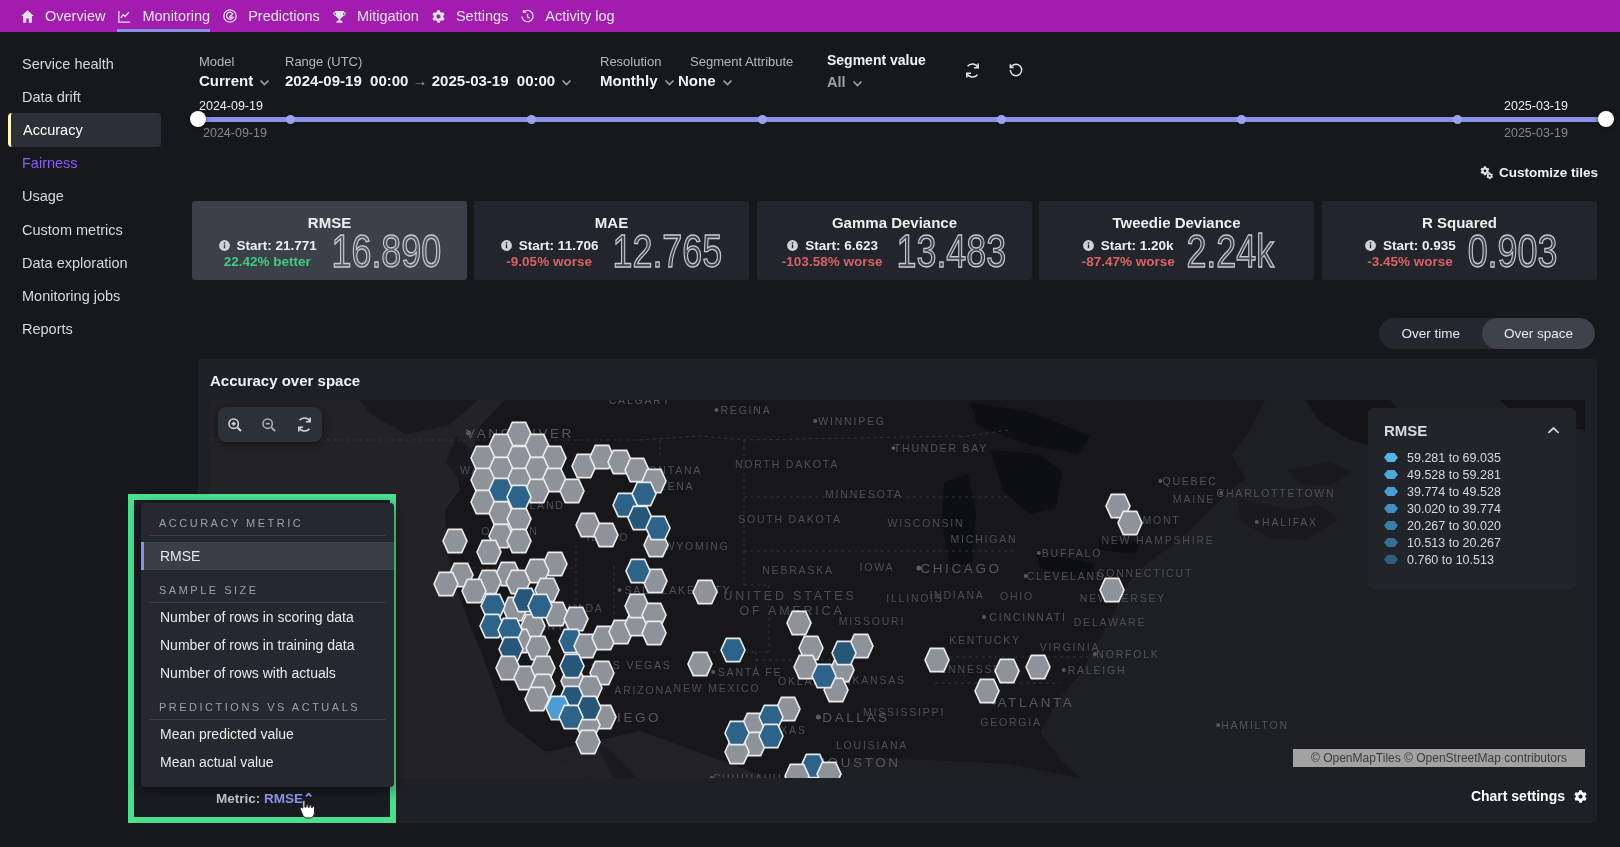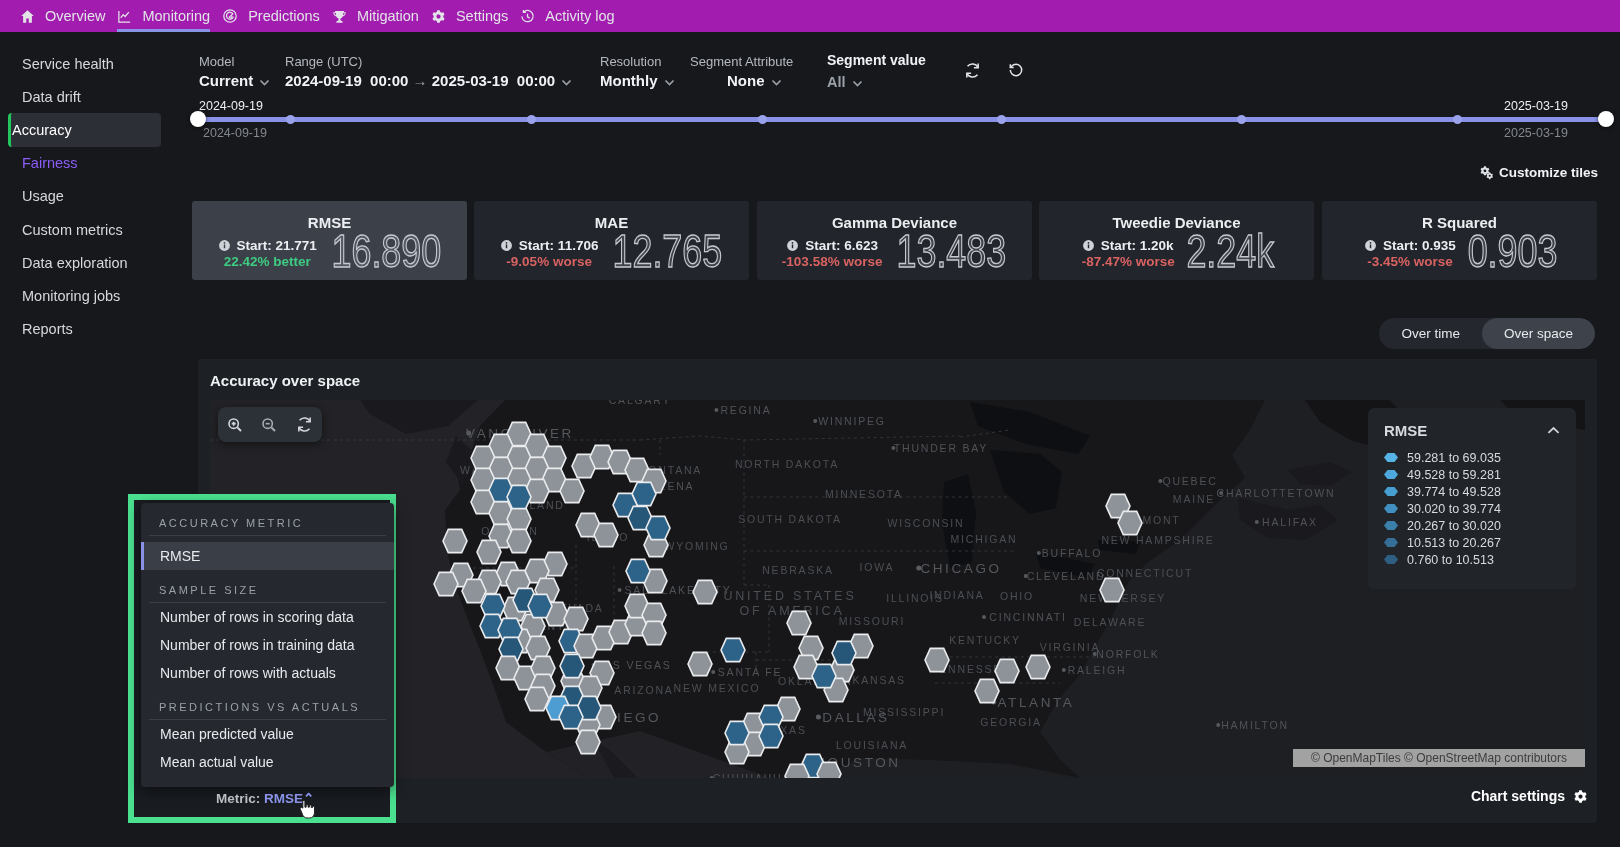--- a/index.html
+++ b/index.html
@@ -3,21 +3,21 @@
 *{margin:0;padding:0;box-sizing:border-box}
 html,body{width:1620px;height:847px;overflow:hidden;background:#16181c;font-family:"Liberation Sans",sans-serif;-webkit-font-smoothing:antialiased}
 .nav{position:absolute;left:0;top:0;width:1620px;height:32px;background:#a21caf;display:flex;align-items:center;color:#e2e4e8;font-size:14.5px}
 .nav .it{display:flex;align-items:center;gap:10px;margin-left:12px;position:relative;height:32px}
 .nav .it:first-child{margin-left:20px}
 .nav svg{display:block}
 .nav .act::after{content:"";position:absolute;left:0;right:0;bottom:0;height:3px;background:#8a92e8}
 .side{position:absolute;left:0;top:32px;width:190px;bottom:0;color:#d6d9dc;font-size:14.5px}
 .side .s{padding:8.6px 0 8.6px 22px}
 .side .s:first-child{margin-top:15px}
-.side .sel{background:#2c2f36;border-radius:4px;margin:0 29px 0 8px;padding-left:1px;border-left:3px solid #22c55e;color:#fff}
+.side .sel{background:#2c2f36;border-radius:4px;margin:0 29px 0 8px;padding-left:12px;border-left:3px solid #fef9c3;color:#fff}
 .side .dim{color:#8b5cf6}
 .lbl{color:#b4b8bf;font-size:13px}
 .val{color:#f1f2f4;font-size:15px;font-weight:bold}
 .green{color:#3ecb82}
 .red{color:#d96262}
 .tile{position:absolute;top:201px;height:79px;background:#22252b;border-radius:3px;color:#eceef1}
 .tile.sel{background:#3c4049}
 .tile .tt{text-align:center;font-weight:bold;font-size:15px;margin-top:13px}
 .tile .row{display:flex;justify-content:center;align-items:center;gap:14px;margin-top:2px}
 .big{font-size:46px;color:rgba(198,202,208,0.18);-webkit-text-stroke:1.35px #c6cad0;letter-spacing:0;line-height:44px;margin:-4px -15px 0 -15px;transform:scaleX(.78)}
@@ -105,21 +105,21 @@
     </svg></div>
 <div style="position:absolute;left:285px;top:54px" class="lbl">Range (UTC)</div>
 <div style="position:absolute;left:285px;top:72px" class="val">2024-09-19&nbsp; 00:00 <span style="color:#9aa0a8">→</span> 2025-03-19&nbsp; 00:00 <svg width="11" height="7" style="margin-left:2px">
       <path d="M1.5 1.5 L5.5 5.5 L9.5 1.5" stroke="#9aa0a8" stroke-width="1.7" fill="none"></path>
     </svg></div>
 <div style="position:absolute;left:600px;top:54px" class="lbl">Resolution</div>
 <div style="position:absolute;left:600px;top:72px" class="val">Monthly <svg width="11" height="7" style="margin-left:2px">
       <path d="M1.5 1.5 L5.5 5.5 L9.5 1.5" stroke="#9aa0a8" stroke-width="1.7" fill="none"></path>
     </svg></div>
 <div style="position:absolute;left:690px;top:54px" class="lbl">Segment Attribute</div>
-<div style="position:absolute;left:727px;top:72px" class="val">None <svg width="11" height="7" style="margin-left:2px">
+<div style="position:absolute;left:678px;top:72px" class="val">None <svg width="11" height="7" style="margin-left:2px">
       <path d="M1.5 1.5 L5.5 5.5 L9.5 1.5" stroke="#9aa0a8" stroke-width="1.7" fill="none"></path>
     </svg></div>
 <div style="position:absolute;left:827px;top:52px;color:#f1f2f4;font-size:14px;font-weight:bold">Segment value</div>
 <div style="position:absolute;left:827px;top:74px;color:#9aa0a8;font-size:14.5px;font-weight:bold">All <svg width="11" height="7" style="margin-left:2px">
       <path d="M1.5 1.5 L5.5 5.5 L9.5 1.5" stroke="#9aa0a8" stroke-width="1.7" fill="none"></path>
     </svg></div>
 <div style="position:absolute;left:964px;top:62px"><svg width="17" height="17" viewBox="0 0 24 24" fill="none" stroke="#dfe2e6" stroke-width="2.2">
       <path d="M20 8 A9 9 0 0 0 5 6 M4 16 A9 9 0 0 0 19 18"></path>
       <path d="M20 2 L20 8 L14 8" fill="none"></path>
       <path d="M4 22 L4 16 L10 16" fill="none"></path>

